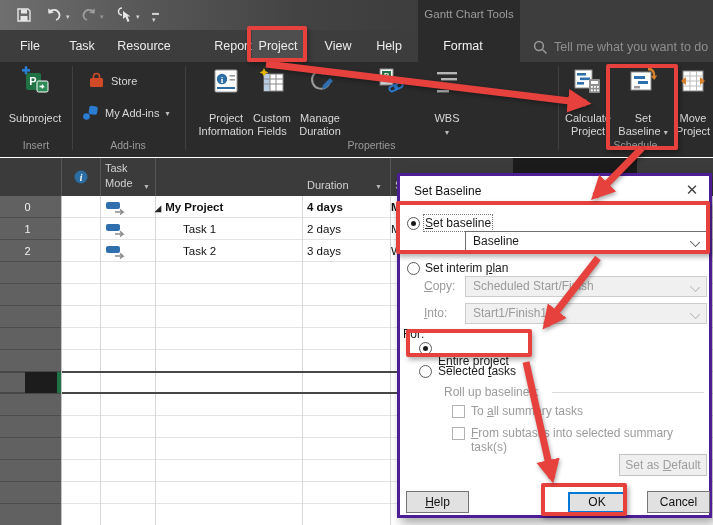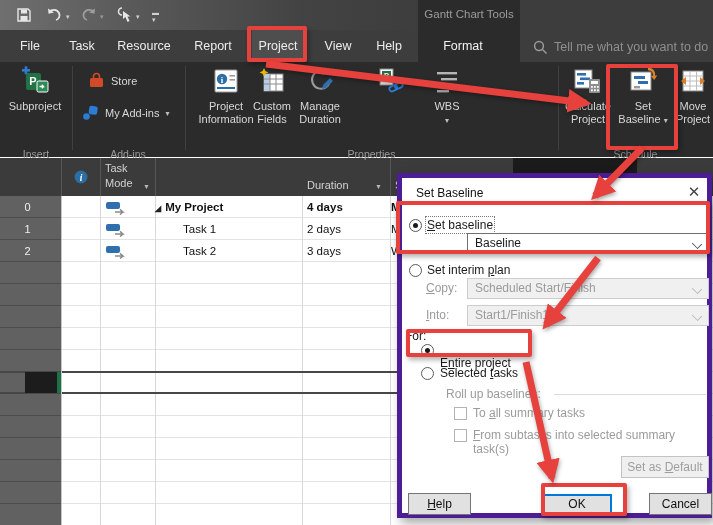--- a/index.html
+++ b/index.html
@@ -16,25 +16,25 @@
   .tab{top:30px;height:32px;line-height:32px;text-align:center;color:#ececec;font-size:12.5px;}
   .tab.project{background:#4e4e4e;}
   .tab.format{color:#f2f2f2;}
   .qicon{top:7px;height:18px;color:#e6e6e6;}
   .qcaret{top:13px;font-size:7px;color:#cfcfcf;}
   .searchtxt{left:554px;top:39px;font-size:12.5px;color:#8f8f8f;line-height:16px;}
 
   
   .ribbon{left:0;top:62px;width:713px;height:95px;background:#2b2b2b;}
   .ribbon-sep{top:66px;width:1px;height:84px;background:#404040;}
-  .grouplabel{top:139px;font-size:10.5px;color:#9b9b9b;text-align:center;margin-top:9px;}
+  .grouplabel{top:139px;font-size:10.5px;color:#9b9b9b;text-align:center;}
   .rbtn-label{font-size:11px;color:#d8d8d8;text-align:center;line-height:13px;}
   .rbtn-icon{display:block;margin:0 auto;}
   .bigbtn{top:66px;text-align:center;}
-  .bigbtn .rbtn-label{margin-top:0;}
+  .bigbtn .rbtn-label{margin-top:12px;}
   .smallbtn{height:22px;display:flex;align-items:center;gap:6px;color:#d8d8d8;font-size:11px;}
   .caret{font-size:8px;color:#bdbdbd;}
 
   
   .gridhead{left:0;top:158px;width:713px;height:38px;background:#3b3b3b;}
   .gh-cell{position:absolute;top:0;height:38px;border-right:1px solid #575757;color:#d2d2d2;font-size:11px;}
   .gh-text{position:absolute;bottom:5px;left:5px;}
   .gh-caret{position:absolute;bottom:6px;font-size:7px;color:#b5b5b5;}
   .blackbox{left:513px;top:158px;width:124px;height:15px;background:#1b1b1b;}
   .gridbody{left:0;top:196px;width:713px;height:329px;background:#fff;
@@ -48,21 +48,21 @@
   .selline{left:0;width:400px;height:2px;background:#474747;}
   .trow{position:absolute;left:61px;height:22px;line-height:22px;font-size:11.5px;color:#111;}
   .tname{position:absolute;left:94px;width:146px;}
   .tdur{position:absolute;left:246px;}
   .tstart{position:absolute;left:330px;}
   .bold{font-weight:bold;}
   .tri{font-size:8px;margin-right:4px;color:#222;}
   .modeicon{position:absolute;left:45px;top:4px;}
 
   
-  .dialog{left:397px;top:173px;width:315px;height:345px;background:#fff;border:5px solid #4c1d95;
+  .dialog{left:397px;top:173px;width:315px;height:345px;background:#fff;border:3px solid #4c1d95;
     box-sizing:border-box;box-shadow:4px 5px 10px rgba(0,0,0,.35);font-size:12px;color:#1a1a1a;}
   .dlg-title{left:14px;top:8px;font-size:12px;color:#111;}
   .dlg-x{left:280px;top:3px;width:24px;height:22px;text-align:center;font-size:15px;color:#444;line-height:22px;}
   .radio{width:13px;height:13px;border:1px solid #5a5a5a;border-radius:50%;background:#fff;box-sizing:border-box;}
   .radio.on::after{content:"";display:block;width:5px;height:5px;border-radius:50%;background:#1a1a1a;margin:3px auto;}
   .rlabel{white-space:nowrap;}
   .focusdots{outline:1px dotted #7a7a7a;outline-offset:1px;}
   .combo{width:242px;height:21px;border:1px solid #707070;background:#fff;box-sizing:border-box;
     font-size:12px;line-height:19px;padding-left:7px;white-space:nowrap;overflow:hidden;}
   .combo .chev{position:absolute;right:7px;top:6px;width:7px;height:7px;border-right:1.5px solid #555;
@@ -121,21 +121,21 @@
         <path d="M6 1 a3.5 3.5 0 1 0 0 7" fill="none" stroke="#e6e6e6" stroke-width="1.5"></path>
         <path d="M7 4 v8 l2.5,-2 l2,5 l2,-1 l-2,-4.5 h3 z" fill="#e6e6e6"></path>
       </svg>
   </div>
   <div class="abs qcaret z2" style="left:136px">▾</div>
   <div class="abs qcaret z2" style="left:152px;top:9px">▬<br>▾</div>
 
   <div class="abs tab z2" style="left:10px;width:40px">File</div>
   <div class="abs tab z2" style="left:62px;width:40px">Task</div>
   <div class="abs tab z2" style="left:108px;width:72px">Resource</div>
-  <div class="abs tab z2" style="left:188px;width:50px">Report</div>
+  <div class="abs tab z2" style="left:208px;width:50px">Report</div>
   <div class="abs tab project z2" style="left:252px;width:52px">Project</div>
   <div class="abs tab z2" style="left:317px;width:42px">View</div>
   <div class="abs tab z2" style="left:369px;width:40px">Help</div>
   <div class="abs tab format z2" style="left:440px;width:46px">Format</div>
 
   <div class="abs z2" style="left:533px;top:40px">
     <svg width="15" height="15" viewBox="0 0 15 15">
         <circle cx="6" cy="6" r="4.4" fill="none" stroke="#9a9a9a" stroke-width="1.5"></circle>
         <line x1="9.5" y1="9.5" x2="13.5" y2="13.5" stroke="#9a9a9a" stroke-width="1.5"></line>
       </svg>
@@ -398,21 +398,21 @@
 
     <div class="abs checkbox" style="left:52px;top:229px"></div>
     <div class="abs dim" style="left:71px;top:228px"><span>To </span><span class="u">a</span><span>ll summary tasks</span></div>
 
     <div class="abs checkbox" style="left:52px;top:251px"></div>
     <div class="abs dim" style="left:71px;top:250px"><span></span><span class="u">F</span><span>rom subtasks into selected summary task(s)</span></div>
 
     <div class="abs btn disabled" style="left:219px;top:278px;width:88px;height:22px"><span>Set as </span><span class="u">D</span><span>efault</span></div>
 
     <div class="abs btn" style="left:6px;top:315px;width:63px;height:22px"><span></span><span class="u">H</span><span>elp</span></div>
-    <div class="abs btn okfocus" style="left:140px;top:316px;width:70px;height:21px">OK</div>
+    <div class="abs btn okfocus" style="left:168px;top:316px;width:58px;height:21px">OK</div>
     <div class="abs btn" style="left:247px;top:315px;width:63px;height:22px">Cancel</div>
   </div>
 
   <div class="abs redbox z4" style="left:247px;top:26px;width:60px;height:36px"></div>
   <div class="abs redbox z4" style="left:606px;top:64px;width:72px;height:86px"></div>
   <div class="abs redbox z4" style="left:396px;top:201px;width:314px;height:53px"></div>
   <div class="abs redbox z4" style="left:406px;top:329px;width:126px;height:28px"></div>
   <div class="abs redbox z4" style="left:541px;top:483px;width:86px;height:33px"></div>
 
   <svg id="arrows" class="abs z5" width="713" height="525" viewBox="0 0 713 525">

